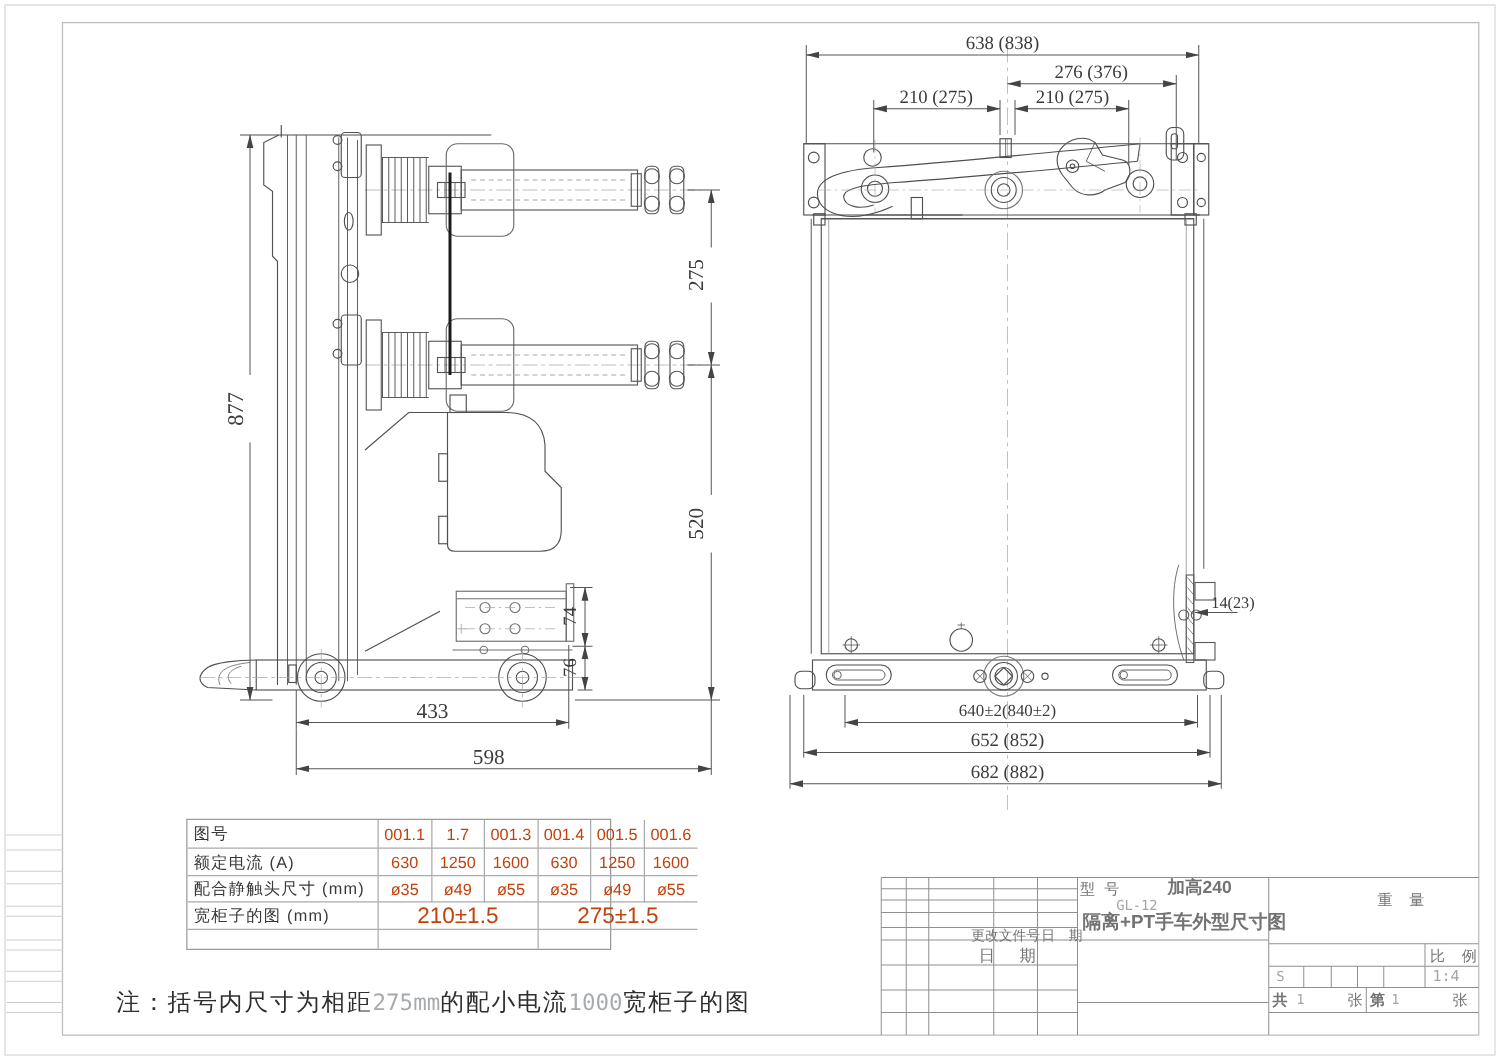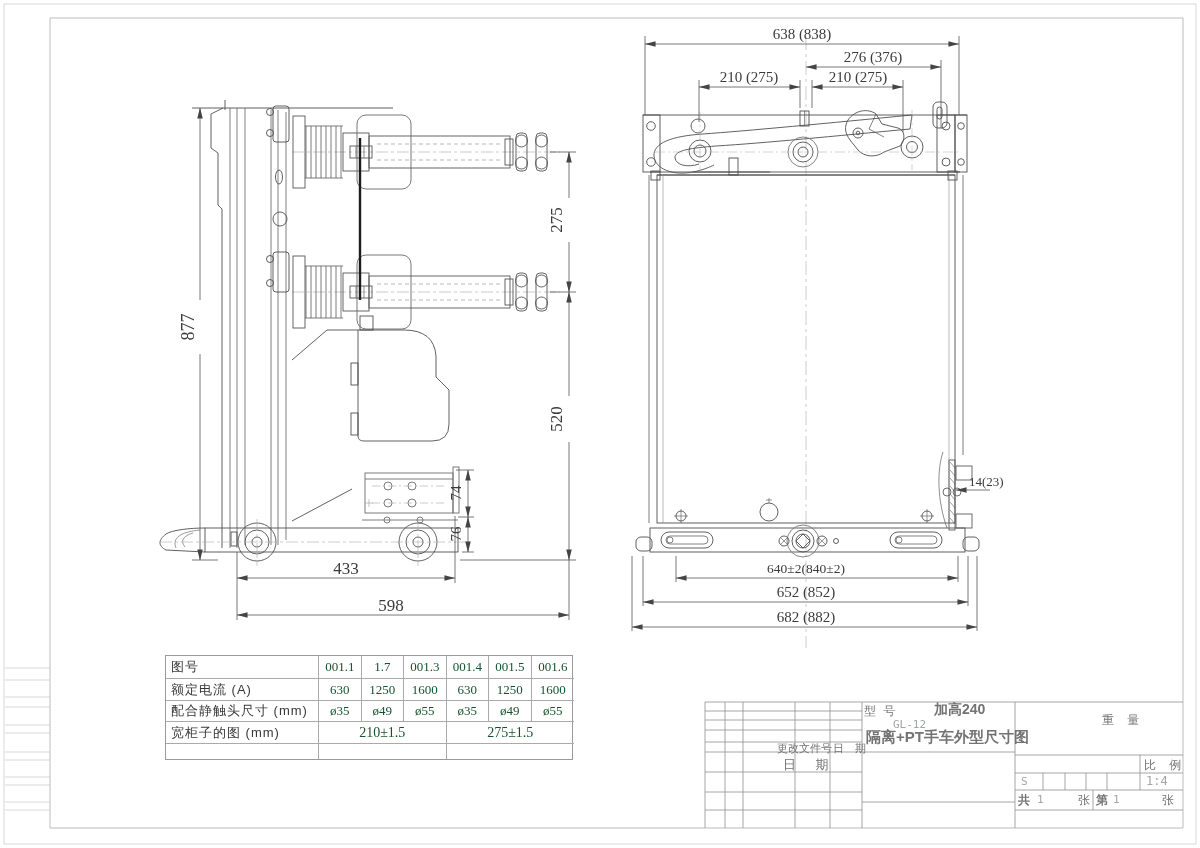--- a/index.html
+++ b/index.html
@@ -1,29 +1,29 @@
 <!DOCTYPE html>
 <html><head>
 <meta charset="utf-8">
 <style>
   html,body{margin:0;padding:0;background:#e8e8e8;}
   #page{position:relative;width:1200px;height:848px;background:#ffffff;overflow:hidden;
         font-family:"Liberation Sans", sans-serif;}
   #linework{position:absolute;left:0;top:0;}
   
-  #spec-table{position:absolute;left:165px;top:655px;width:408px;
+  #spec-table{position:absolute;left:149px;top:655px;width:340px;
       display:grid;grid-template-columns:153px repeat(6,42.5px);
       grid-template-rows:23px 22px 21px 22px 15px;
       border:1px solid #9a9a9a;box-sizing:border-box;background:transparent;}
   #spec-table .c{border-right:1px solid #aaaaaa;border-bottom:1px solid #aaaaaa;
       display:flex;align-items:center;justify-content:center;overflow:hidden;
-      font-size:13px;color:#14532d;font-family:Liberation Serif, serif;}
+      font-size:13px;color:#c2410c;font-family:Liberation Sans, sans-serif;}
   #spec-table .lbl{justify-content:flex-start;padding-left:5px;color:#383838;
       font-family:"Liberation Sans", sans-serif;font-size:13px;letter-spacing:1px;}
-  #spec-table .span3{grid-column:span 3;font-size:14px;}
+  #spec-table .span3{grid-column:span 3;font-size:18px;}
   #spec-table .lastrow{border-bottom:none;}
   #spec-table .lastcol{border-right:none;}
   
   .tb{position:absolute;color:#737373;white-space:nowrap;}
   .tb.gray{color:#a2a6a9;font-family:"DejaVu Sans Mono", monospace;}
   
   #note{position:absolute;left:93px;top:789px;font-size:19px;color:#2e2e2e;
         letter-spacing:1.5px;white-space:nowrap;}
   #note .gv{color:#a7abad;font-family:"DejaVu Sans Mono", monospace;font-size:18px;letter-spacing:0;}
 </style>
@@ -325,14 +325,17 @@
   <span class="tb gray" style="left:1021px;top:775px;font-size:11px;">S</span>
   <span class="tb gray" style="left:1146px;top:774px;font-size:12px;">1:4</span>
   <span class="tb" style="left:1018px;top:792px;font-size:12px;font-weight:600;">共</span>
   <span class="tb gray" style="left:1037px;top:793px;font-size:11px;">1</span>
   <span class="tb" style="left:1078px;top:792px;font-size:12px;">张</span>
   <span class="tb" style="left:1096px;top:792px;font-size:12px;font-weight:600;">第</span>
   <span class="tb gray" style="left:1113px;top:793px;font-size:11px;">1</span>
   <span class="tb" style="left:1162px;top:792px;font-size:12px;">张</span>
 </div>
 
-
+<div id="note">
+  <span>注：括号内尺寸为相距</span><span class="gv">275mm</span><span>的配小电流</span><span class="gv">1000</span><span>宽柜子的图</span>
 </div>
 
+</div>
+
 </body></html>

